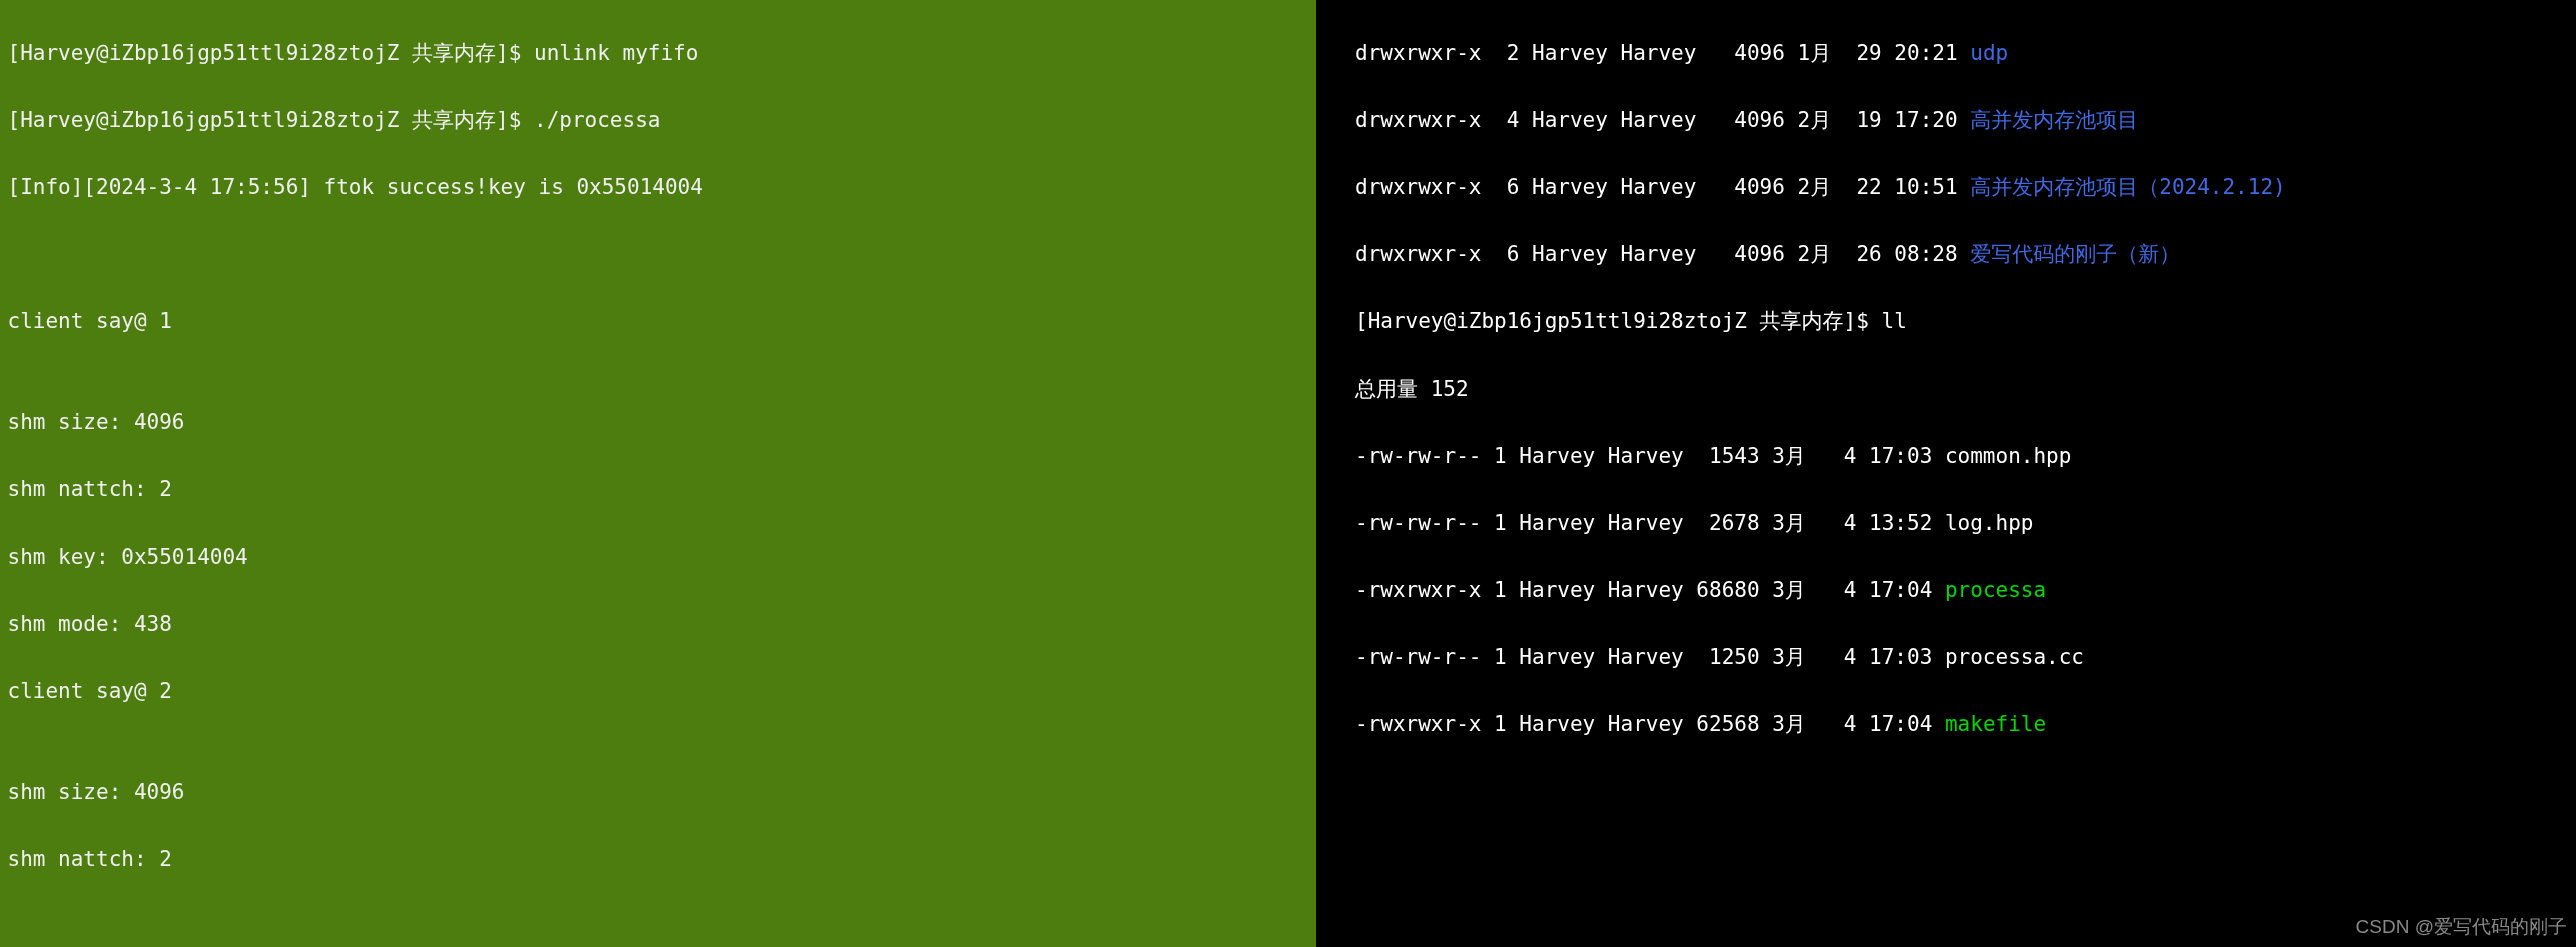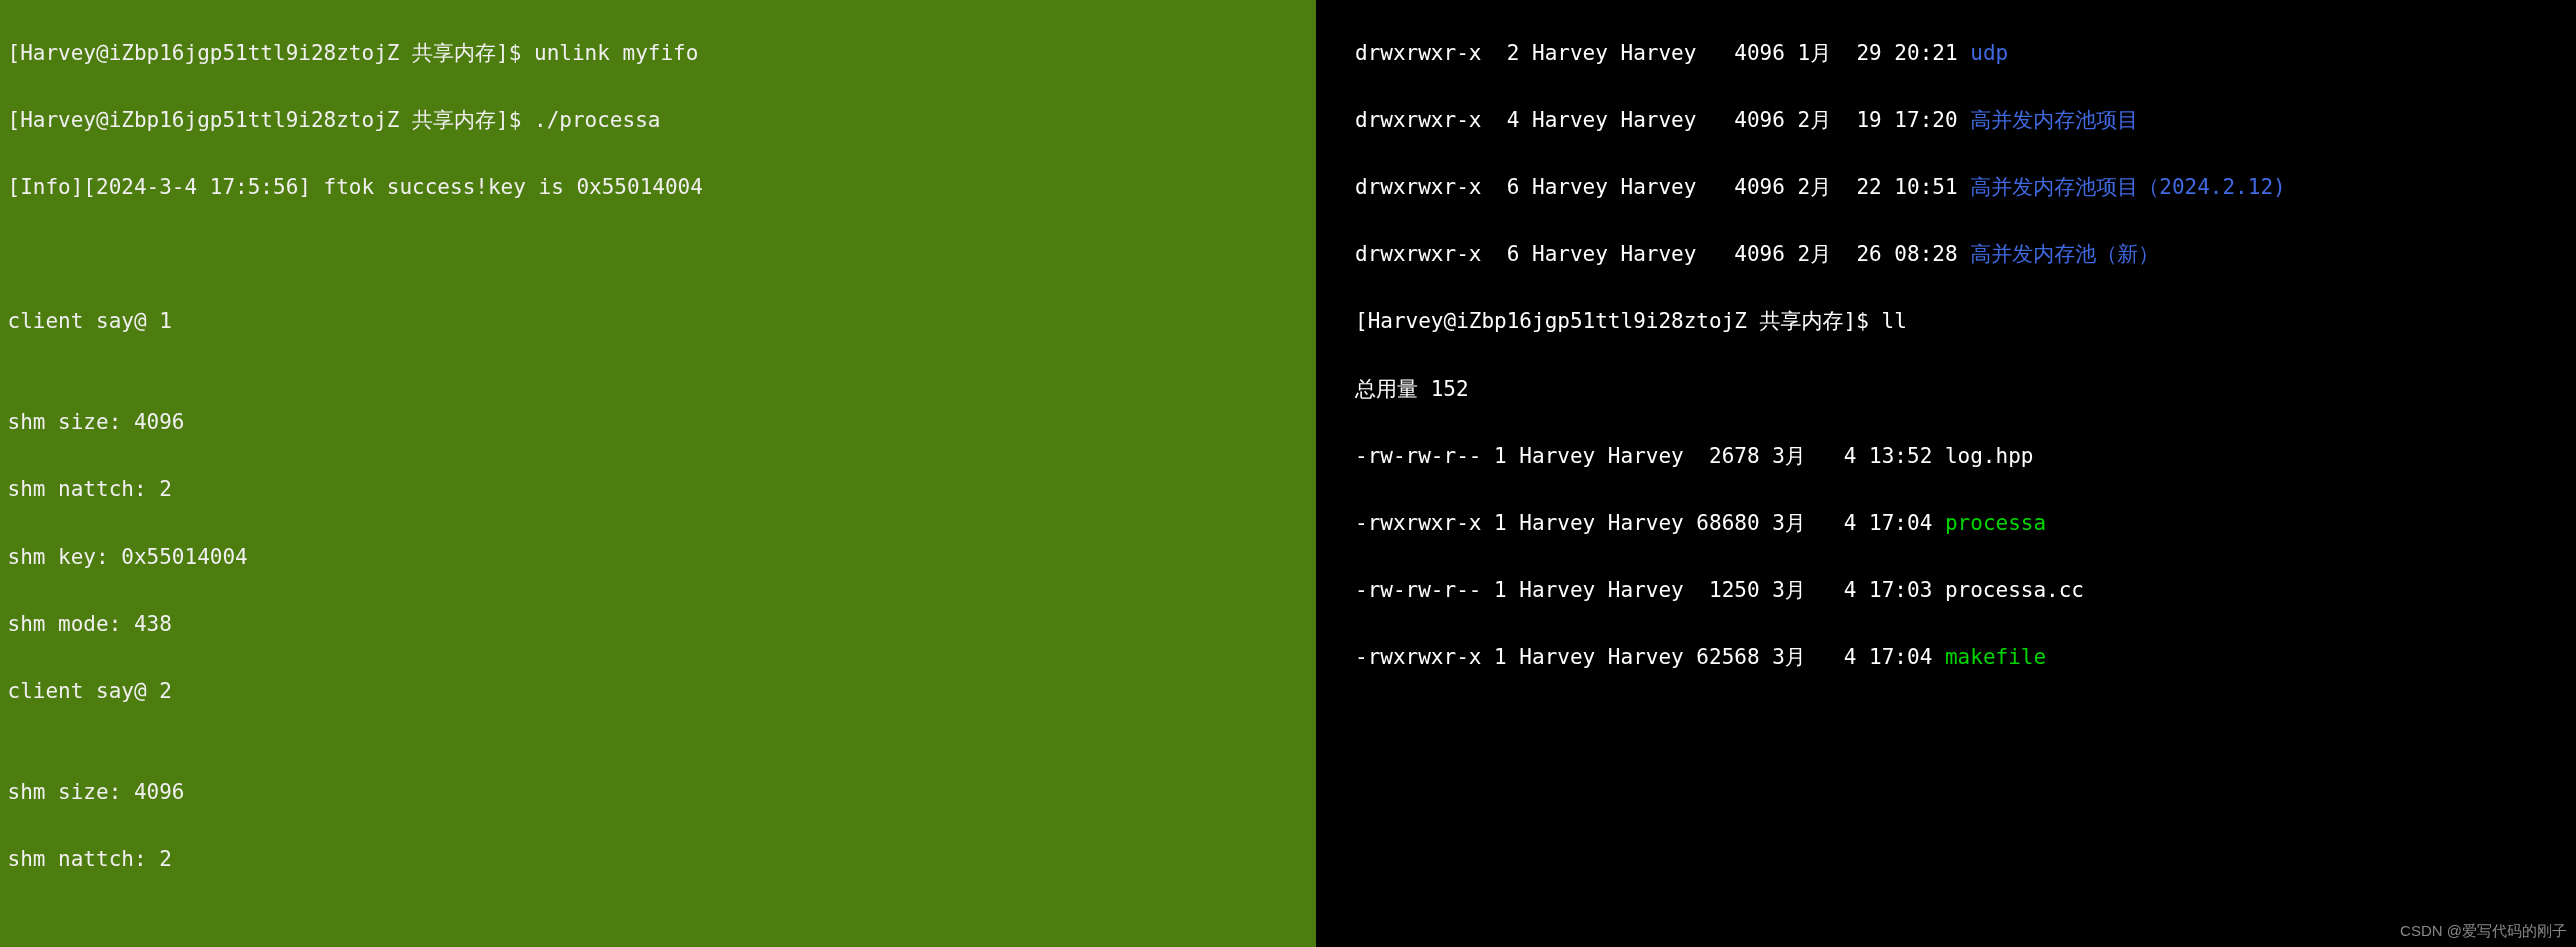--- a/index.html
+++ b/index.html
@@ -37,21 +37,21 @@
       color: #4169E1;
     }
     .exec-link {
       color: #00d700;
     }
     .watermark {
       position: absolute;
       bottom: 4.5px;
       right: 9px;
       color: #888;
-      font-size: 15px;
+      font-size: 19px;
       font-family: sans-serif;
     }
     .line {
       display: block;
     }
   </style>
 </head>
 <body>
 
 <div class="pane pane-left">
@@ -78,23 +78,24 @@
 
 
 
 
 </div>
 
 <div class="pane pane-right">
 <span class="line"><span>drwxrwxr-x  2 Harvey Harvey   4096 1月  29 20:21 </span><span class="dir-link">udp</span></span>
 <span class="line"><span>drwxrwxr-x  4 Harvey Harvey   4096 2月  19 17:20 </span><span class="dir-link">高并发内存池项目</span></span>
 <span class="line"><span>drwxrwxr-x  6 Harvey Harvey   4096 2月  22 10:51 </span><span class="dir-link">高并发内存池项目（2024.2.12)</span></span>
-<span class="line"><span>drwxrwxr-x  6 Harvey Harvey   4096 2月  26 08:28 </span><span class="dir-link">高并发内存池（新）</span></span>
+<span class="line"><span>drwxrwxr-x  6 Harvey Harvey   4096 2月  26 08:28 </span><span class="dir-link">爱写代码的刚子（新）</span></span>
 <span class="line">[Harvey@iZbp16jgp51ttl9i28ztojZ 共享内存]$ ll</span>
 <span class="line">总用量 152</span>
+<span class="line">-rw-rw-r-- 1 Harvey Harvey  1543 3月   4 17:03 common.hpp</span>
 <span class="line">-rw-rw-r-- 1 Harvey Harvey  2678 3月   4 13:52 log.hpp</span>
 <span class="line"><span>-rwxrwxr-x 1 Harvey Harvey 68680 3月   4 17:04 </span><span class="exec-link">processa</span></span>
 <span class="line">-rw-rw-r-- 1 Harvey Harvey  1250 3月   4 17:03 processa.cc</span>
 <span class="line"><span>-rwxrwxr-x 1 Harvey Harvey 62568 3月   4 17:04 </span><span class="exec-link">makefile</span></span>
 
 
 
 <span class="line"></span>
 
 <span class="line"></span>

